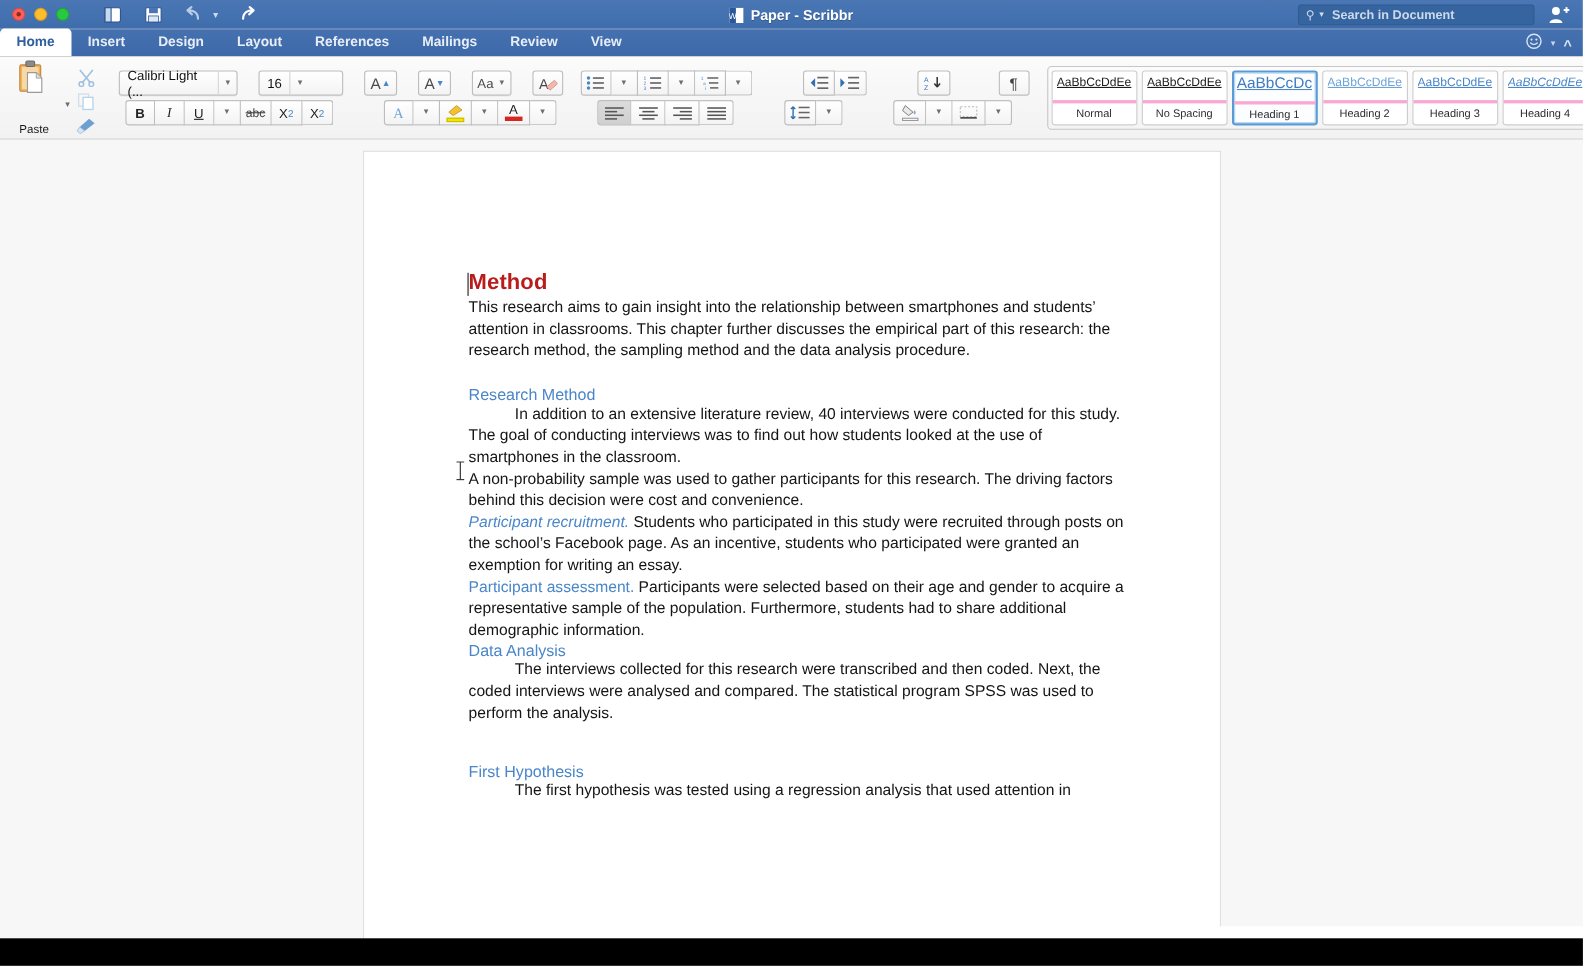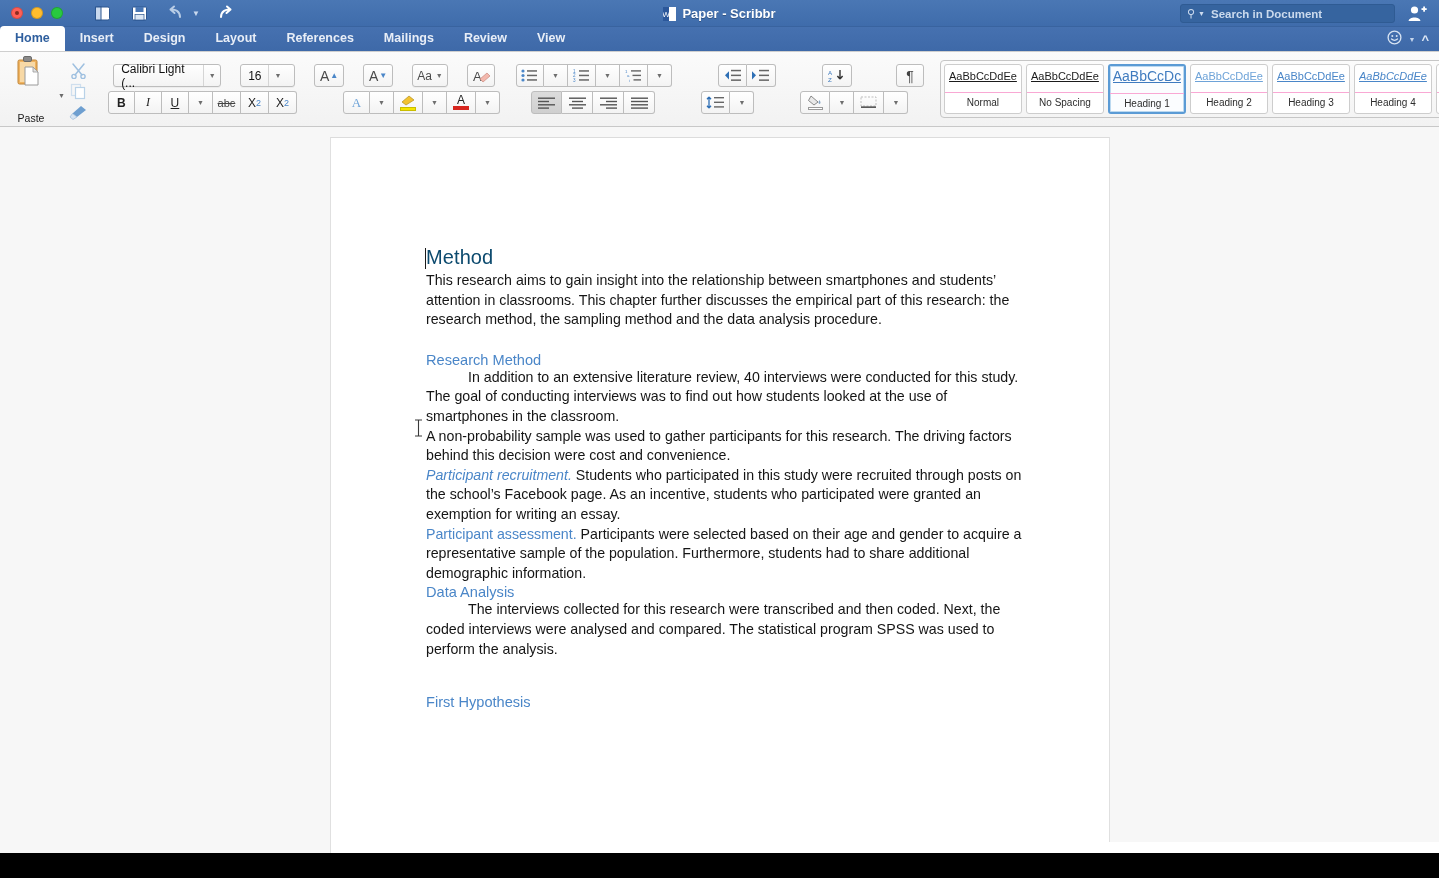--- a/index.html
+++ b/index.html
@@ -111,21 +111,21 @@
     background: linear-gradient(180deg,#ffffff 0%,#f3f3f3 100%);
     border: 1px solid #bdbdbd; border-radius: 3px;
     height: 23px; display:flex; align-items:center;
     box-shadow: 0 1px 0 rgba(0,0,0,.04);
   }
   .combo { padding: 0 0 0 7px; }
   .combo .cv { font-size: 12px; color:#111; }
   .combo .cdiv { width:1px; height:100%; background:#d5d5d5; margin-left:7px; }
   .combo .carr { width: 17px; text-align:center; font-size:7px; color:#6e6e6e; }
   .fontname { width: 108px; }
-  .fontsize { width: 55px; }
+  .fontsize { width: 77px; }
   .btn {
     background: linear-gradient(180deg,#ffffff 0%,#f3f3f3 100%);
     border: 1px solid #bdbdbd; border-radius: 3px;
     height: 23px; min-width: 24px;
     display:flex; align-items:center; justify-content:center;
     font-size: 12px; color:#222; cursor:default;
   }
   .btngrp { display:flex; }
   .btngrp .btn { border-radius:0; border-left-width:0; }
   .btngrp .btn:first-child { border-radius:3px 0 0 3px; border-left-width:1px; }
@@ -146,21 +146,21 @@
   }
   .style-tile {
     width: 78px; height: 50px;
     background: #ffffff;
     border: 1px solid #cdcdcd; border-radius: 3px;
     display:flex; flex-direction:column; align-items:center; justify-content:center;
     cursor: default;
   }
   .style-tile.active { border: 2px solid #5b9bd5; box-shadow: 0 0 0 1px #bcd9f0 inset; background:#fbfdff; }
   .style-prev { font-size: 11px; line-height: 1; white-space: nowrap; overflow:hidden; color:#1b1b1b;text-decoration:underline; }
-  .style-name { font-size: 10px; color:#2d2d2d; margin-top: 10px; border-top:1px solid #f9a8d4; padding-top:4px; width:100%; text-align:center;}
+  .style-name { font-size: 10px; color:#2d2d2d; margin-top: 10px; border-top:3px solid #f9a8d4; padding-top:4px; width:100%; text-align:center;}
 
   
   .docarea {
     position:absolute; left:0; right:0; top: 127px; bottom: 25px;
     background: #f7f7f7;
     overflow: hidden;
   }
   .page {
     position:absolute; left: 330px; top: 10px;
     width: 780px; height: 900px;
@@ -171,21 +171,21 @@
   .pagebody { padding: 108px 80px 0 95px; }
 
   .ibeam {
     position:absolute; left: 414px; top: 292px;
     width: 9px; height: 18px;
   }
 
   
   .h1 {
     font-family: "Liberation Sans", sans-serif;
-    font-size: 20px; color: #0c4a6e; font-weight: normal;
+    font-size: 20px; color: #b91c1c; font-weight: bold;
     letter-spacing: .1px;
     margin-bottom: 2px;
     position: relative;
   }
   .h1.caret::before {
     content:""; position:absolute; left:-1.5px; top:2px;
     width:1.5px; height:21px; background:#1b1b1b;
   }
   .h2 {
     font-family: "Liberation Sans", sans-serif;
@@ -623,20 +623,21 @@
       <div class="p"><span class="runhead ital">Participant recruitment.</span><span> Students who participated in this study were recruited through posts on the school’s Facebook page. As an incentive, students who participated were granted an exemption for writing an essay.</span></div>
 
       <div class="p"><span class="runhead">Participant assessment.</span><span> Participants were selected based on their age and gender to acquire a representative sample of the population. Furthermore, students had to share additional demographic information.</span></div>
 
       <div class="h2">Data Analysis</div>
       <div class="p indent">The interviews collected for this research were transcribed and then coded. Next, the coded interviews were analysed and compared. The statistical program SPSS was used to perform the analysis.</div>
 
       <div class="gap-lg"></div>
 
       <div class="h2">First Hypothesis</div>
+      <div class="p indent">The first hypothesis was tested using a regression analysis that used attention in</div>
     </div>
   </div>
 
   <span class="ibeam">
     <svg width="9" height="18" viewBox="0 0 9 18">
         <path d="M1 1 h7 M4.5 1 v16 M1 17 h7" stroke="#3a3a3a" stroke-width="1.1" fill="none"></path>
       </svg>
   </span>
 </div>
 

